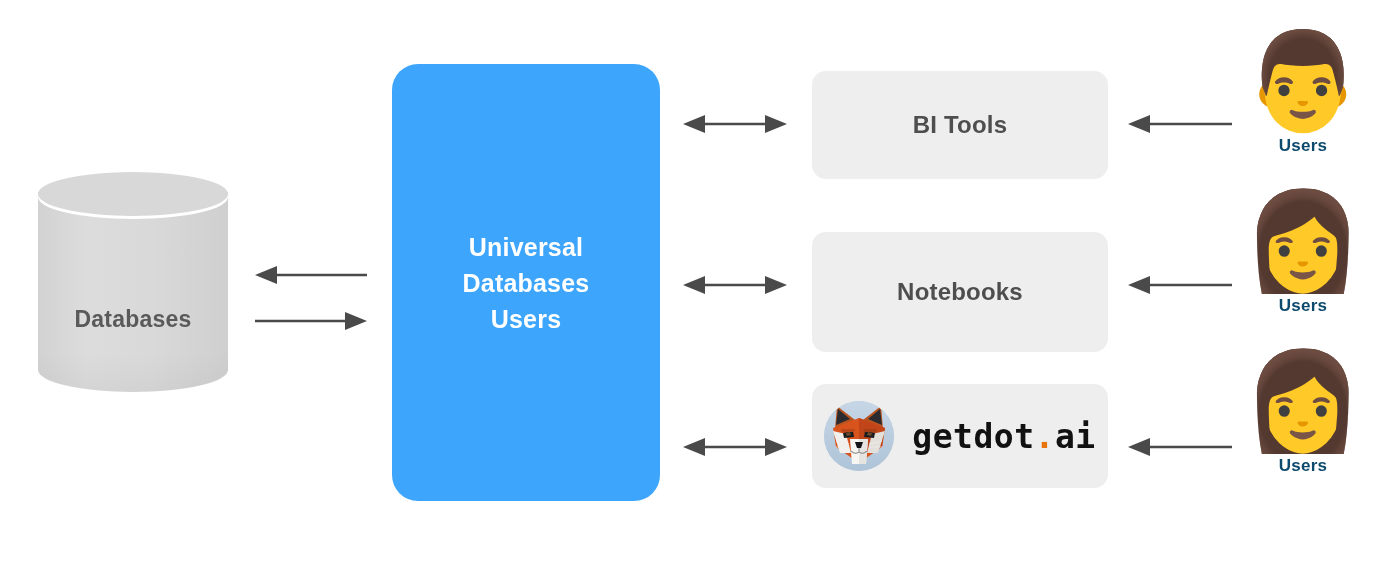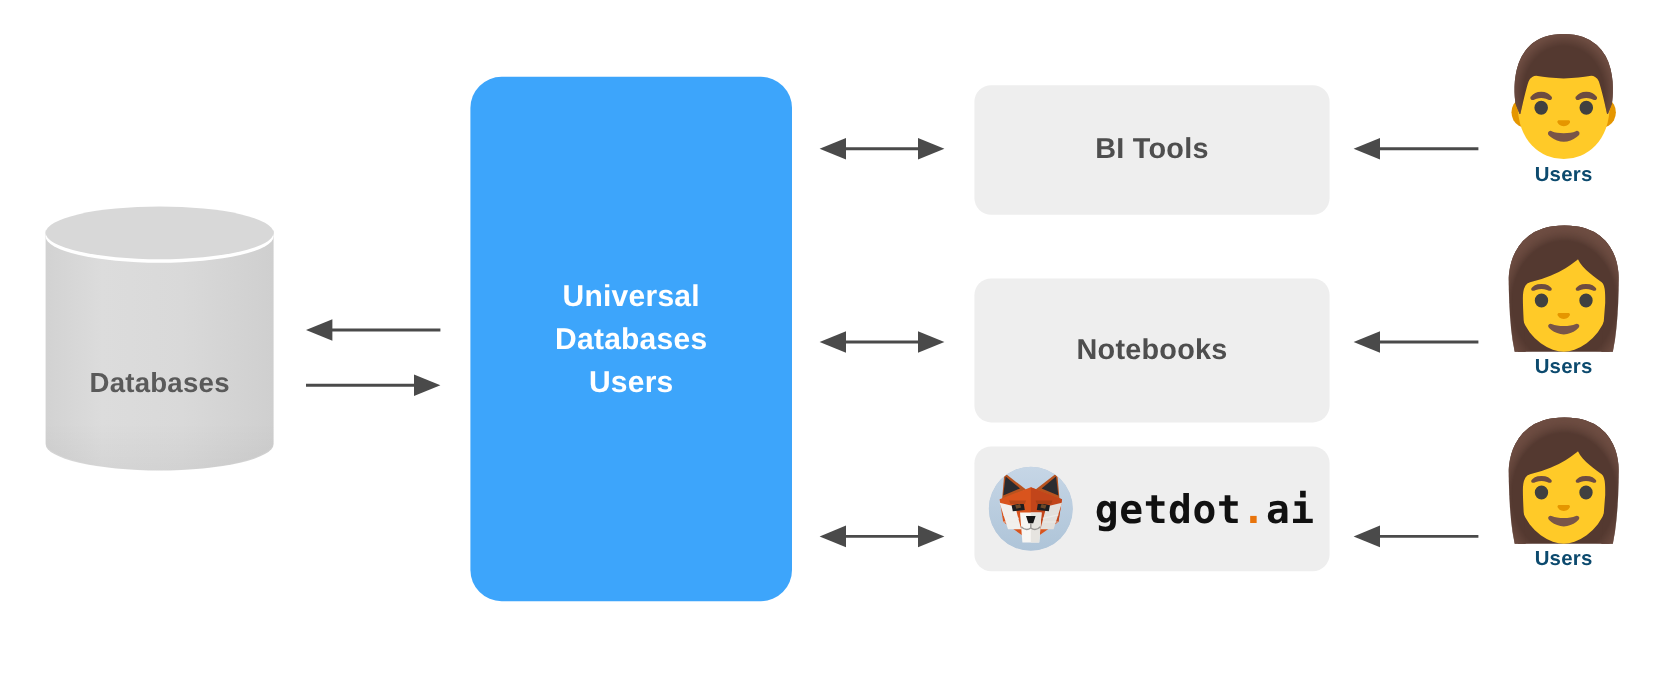--- a/index.html
+++ b/index.html
@@ -95,21 +95,21 @@
     left: 812px;
     width: 296px;
     background: #eeeeee;
     border-radius: 14px;
     display: flex;
     align-items: center;
     justify-content: center;
   }
   #card-bi     { top: 71px;  height: 108px; }
   #card-nb     { top: 232px; height: 120px; }
-  #card-getdot { top: 372px; height: 104px; }
+  #card-getdot { top: 384px; height: 104px; }
 
   .card-label {
     font-size: 24px;
     font-weight: bold;
     color: #4e4e4e;
     letter-spacing: 0.2px;
   }
 
   
   .getdot-inner {

